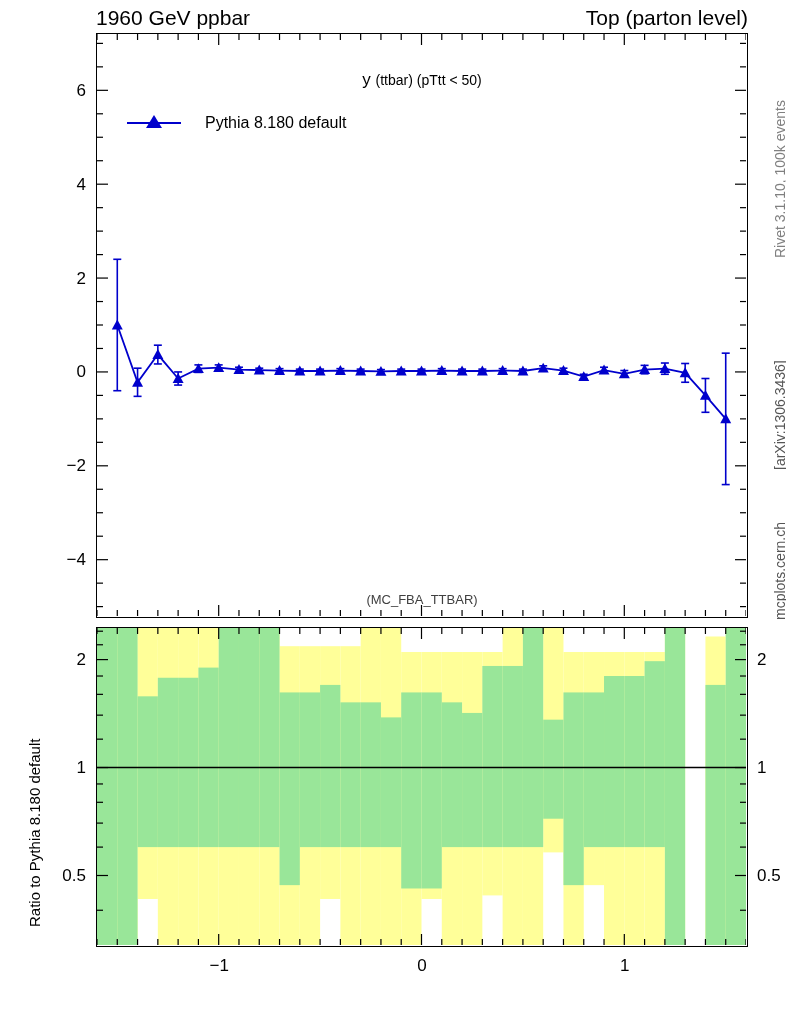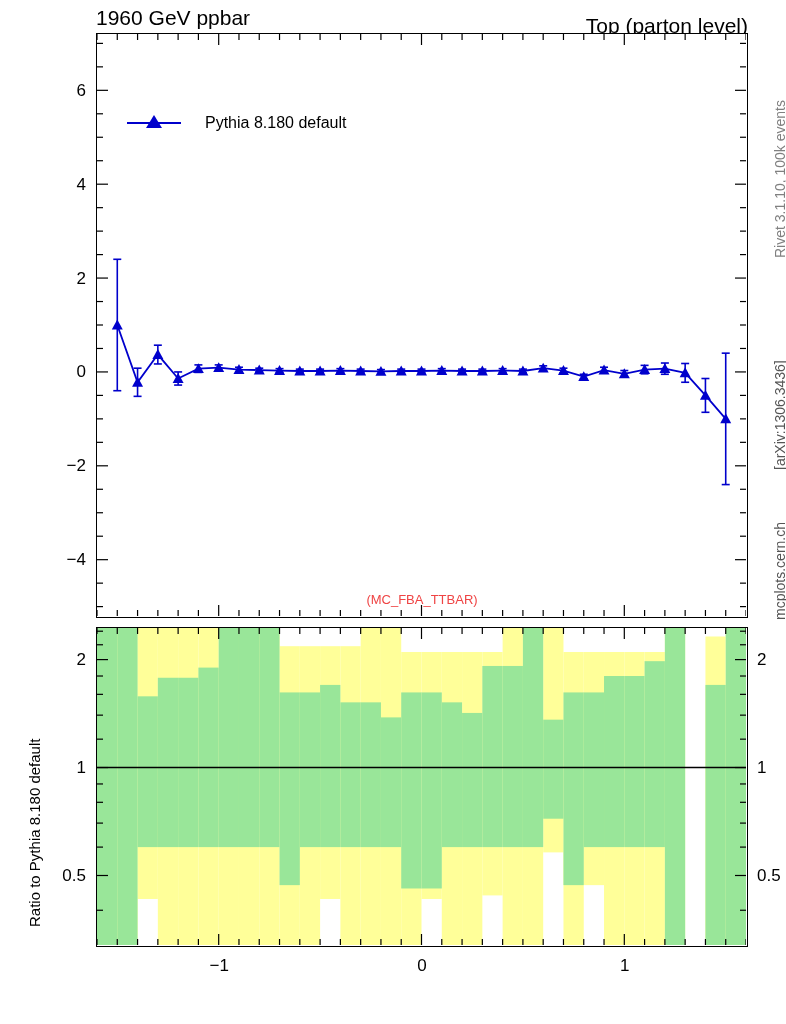--- a/index.html
+++ b/index.html
@@ -28,21 +28,20 @@
     position: absolute;
     left: 96px; top: 6px;
     font-size: 21px;
     letter-spacing: 0px;
   }
   .hdr-right {
     position: absolute;
     right: 38px; top: 6px;
     font-size: 21px;
     text-align: right;
-    margin-top: 8px;
   }
 
   
   .rot {
     position: absolute;
     transform-origin: 0 0;
     transform: rotate(-90deg);
     white-space: nowrap;
     font-size: 14px;
     color: #808080;
@@ -74,21 +73,21 @@
     text-align: center;
     font-size: 17px;
   }
   .plot-title .small { font-size: 14px; }
   .watermark {
     position: absolute;
     left: 0; right: 0;
     bottom: 10px;
     text-align: center;
     font-size: 13px;
-    color: #ef4444;
+    color: #404040;
   }
 
   
   .legend {
     position: absolute;
     left: 30px; top: 80px;
     display: flex;
     align-items: center;
     gap: 24px;
     font-size: 16px;
@@ -154,20 +153,24 @@
 <div class="root">
 
   <div class="hdr-left">1960 GeV ppbar</div>
   <div class="hdr-right">Top (parton level)</div>
 
   <div class="rot" style="left:772px; top:258px;">Rivet 3.1.10,  100k events</div>
   <div class="rot dark" style="left:772px; top:470px;">[arXiv:1306.3436]</div>
   <div class="rot dark" style="left:772px; top:620px;">mcplots.cern.ch</div>
 
   <div class="main-frame">
+    <div class="plot-title">
+      <span>y</span>
+      <span class="small">(ttbar)  (pTtt &lt; 50)</span>
+    </div>
 
     <div class="legend">
       <span class="legend-line"></span>
       <span>Pythia 8.180 default</span>
     </div>
 
     <svg id="main-svg" width="649" height="582">
         <g stroke="#000" stroke-width="1.2">
           <line x1="0" y1="525.6774193548387" x2="11" y2="525.6774193548387"></line>
           <line x1="649" y1="525.6774193548387" x2="638" y2="525.6774193548387"></line>

